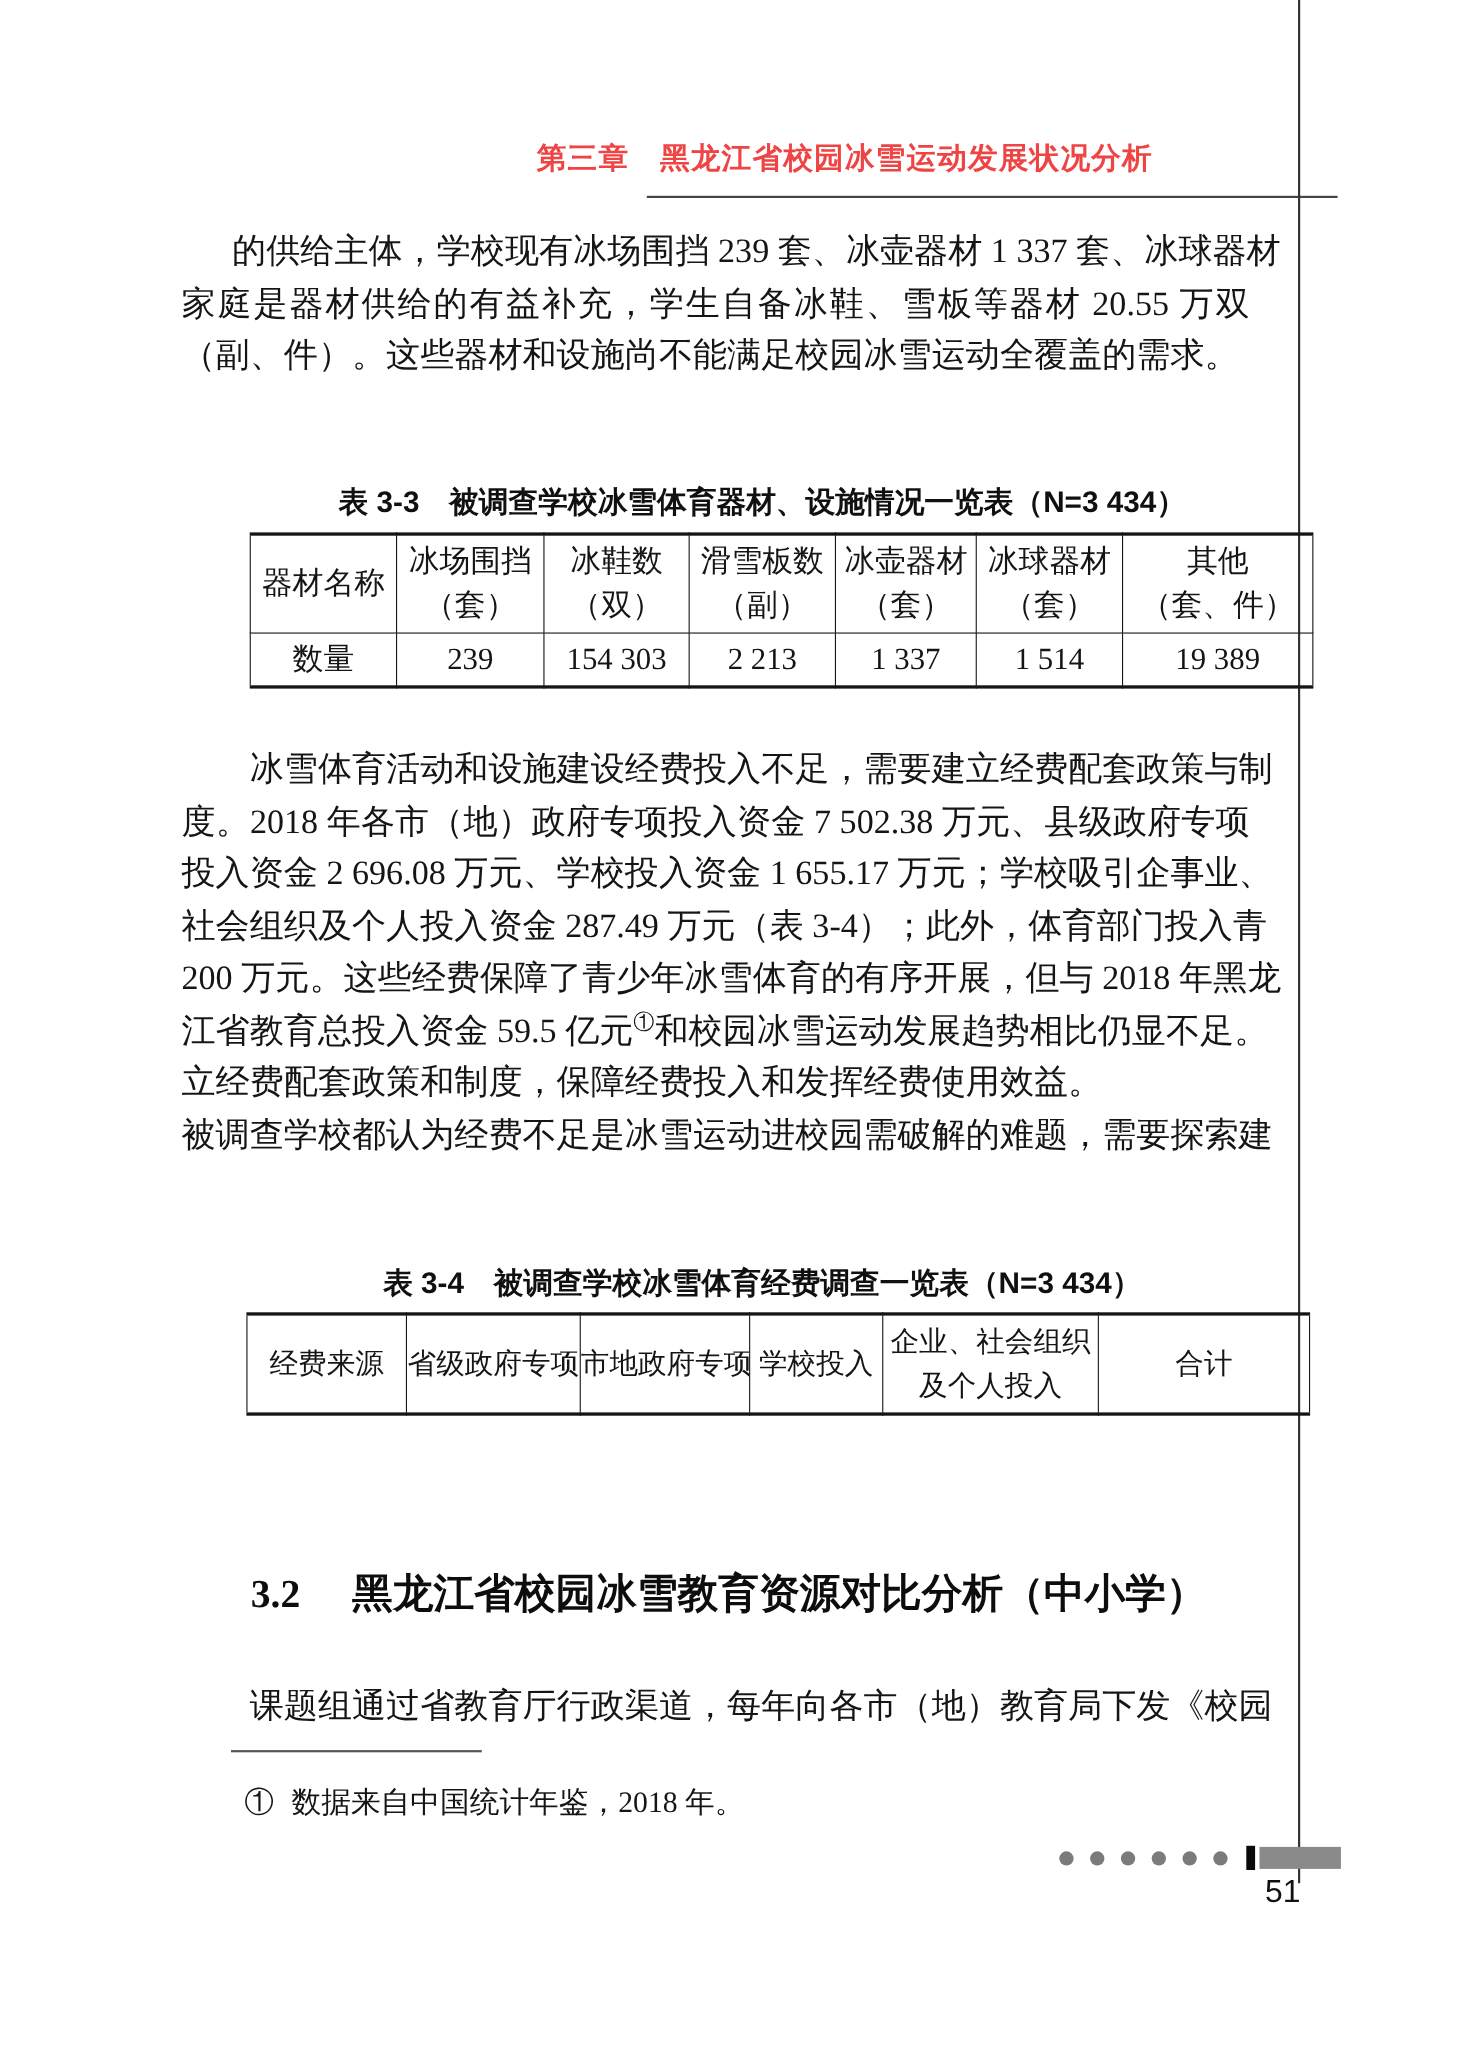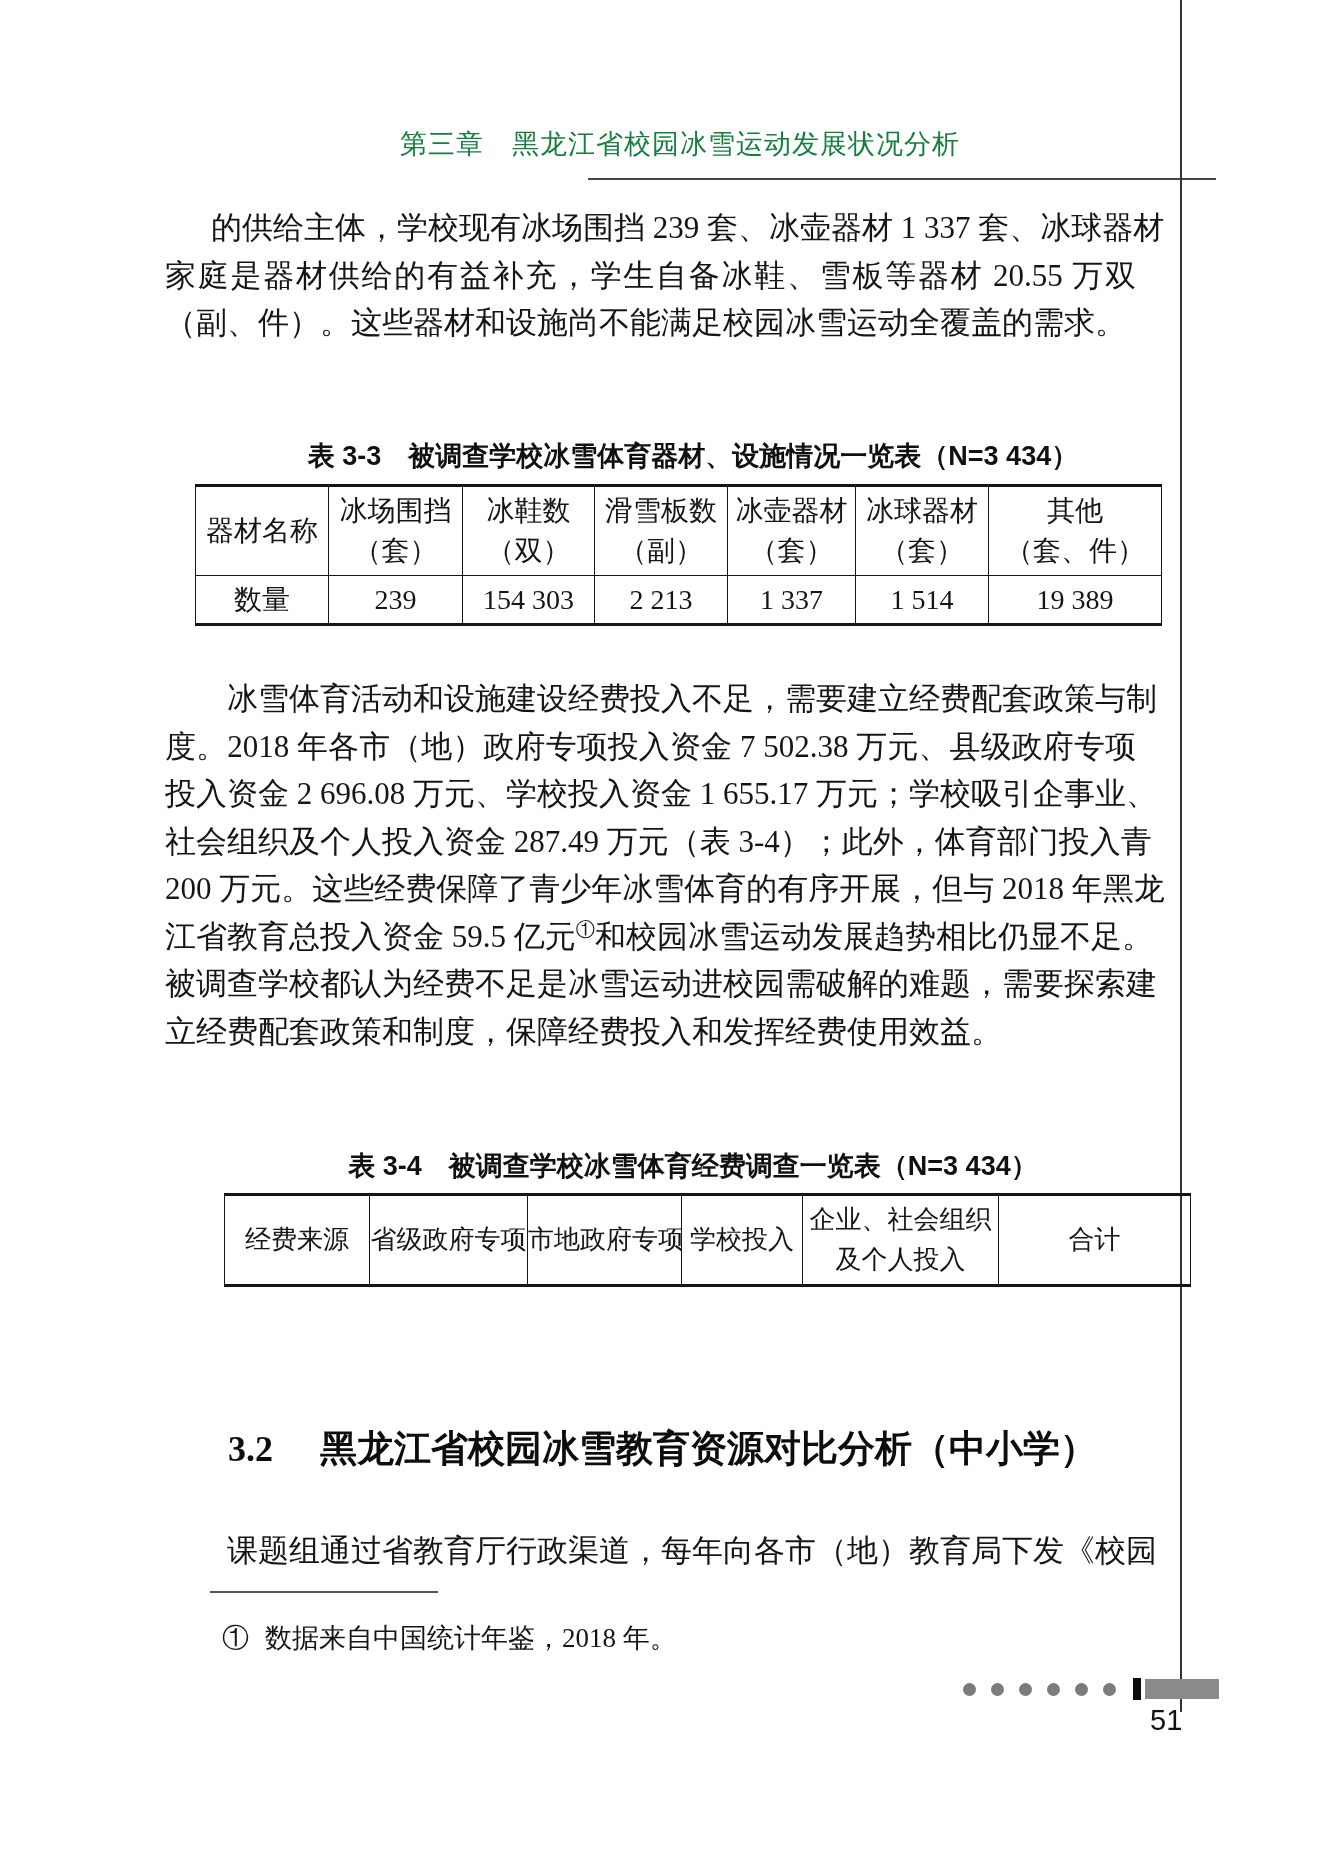--- a/index.html
+++ b/index.html
@@ -2,23 +2,23 @@
 <html lang="zh"><head>
 <meta charset="utf-8">
 <style>
   html,body{margin:0;padding:0;background:#ffffff;}
   body{width:1330px;height:1860px;position:relative;
        font-family:"Liberation Serif","DejaVu Serif",serif;color:#151515;
        -webkit-font-smoothing:antialiased;}
   .abs{position:absolute;}
 
   
-  .chap{top:126px;left:400px;width:736px;text-align:left;
+  .chap{top:126px;left:400px;width:736px;text-align:center;
         font-family:"Liberation Sans","DejaVu Sans",sans-serif;
-        font-weight:normal;font-size:27px;letter-spacing:1px;color:#15803d;}
+        font-weight:bold;font-size:27px;letter-spacing:1px;color:#ef4444;}
   .chap-rule{top:178px;left:588px;width:628px;height:2px;background:#454545;}
   .page-vrule{top:0;left:1180px;width:2px;height:1712px;background:#333333;}
 
   
   .para{left:165px;width:971px;font-size:31px;}
   .bline{height:47.5px;line-height:47.5px;text-align:justify;text-align-last:justify;
          white-space:nowrap;}
   .bline.last{text-align-last:left;}
   .bline.cont{padding-left:46px;}
   .bline.ind{padding-left:62px;}
@@ -71,21 +71,21 @@
 <div class="abs chap-rule"></div>
 <div class="abs page-vrule"></div>
 
 <div class="abs para" style="top:204px;">
   <div class="bline cont">的供给主体，学校现有冰场围挡 239 套、冰壶器材 1 337 套、冰球器材</div>
   <div class="bline">家庭是器材供给的有益补充，学生自备冰鞋、雪板等器材 20.55 万双</div>
   <div class="bline last">（副、件）。这些器材和设施尚不能满足校园冰雪运动全覆盖的需求。</div>
 </div>
 
 <div class="abs cap" style="top:438px;">表 3-3　被调查学校冰雪体育器材、设施情况一览表（N=3 434）</div>
-<table class="abs t t33" style="left:195px;top:484px;">
+<table class="abs t t33" style="left:227px;top:484px;">
   <colgroup>
       <col class="c0">
       <col class="c1">
       <col class="c2">
       <col class="c3">
       <col class="c4">
       <col class="c5">
       <col class="c6">
     </colgroup>
   <tbody>
@@ -144,22 +144,22 @@
 </tbody>
   </table>
 
 <div class="abs para" style="top:675px;">
   <div class="bline ind">冰雪体育活动和设施建设经费投入不足，需要建立经费配套政策与制</div>
   <div class="bline">度。2018 年各市（地）政府专项投入资金 7 502.38 万元、县级政府专项</div>
   <div class="bline">投入资金 2 696.08 万元、学校投入资金 1 655.17 万元；学校吸引企事业、</div>
   <div class="bline">社会组织及个人投入资金 287.49 万元（表 3-4）；此外，体育部门投入青</div>
   <div class="bline">200 万元。这些经费保障了青少年冰雪体育的有序开展，但与 2018 年黑龙</div>
   <div class="bline"><span>江省教育总投入资金 59.5 亿元</span><sup>①</sup><span>和校园冰雪运动发展趋势相比仍显不足。</span></div>
+  <div class="bline last">立经费配套政策和制度，保障经费投入和发挥经费使用效益。</div>
   <div class="bline">被调查学校都认为经费不足是冰雪运动进校园需破解的难题，需要探索建</div>
-  <div class="bline last">立经费配套政策和制度，保障经费投入和发挥经费使用效益。</div>
 </div>
 
 <div class="abs cap" style="top:1148px;">表 3-4　被调查学校冰雪体育经费调查一览表（N=3 434）</div>
 <table class="abs t t34" style="left:224px;top:1193px;">
   <colgroup>
       <col class="c0">
       <col class="c1">
       <col class="c2">
       <col class="c3">
       <col class="c4">

